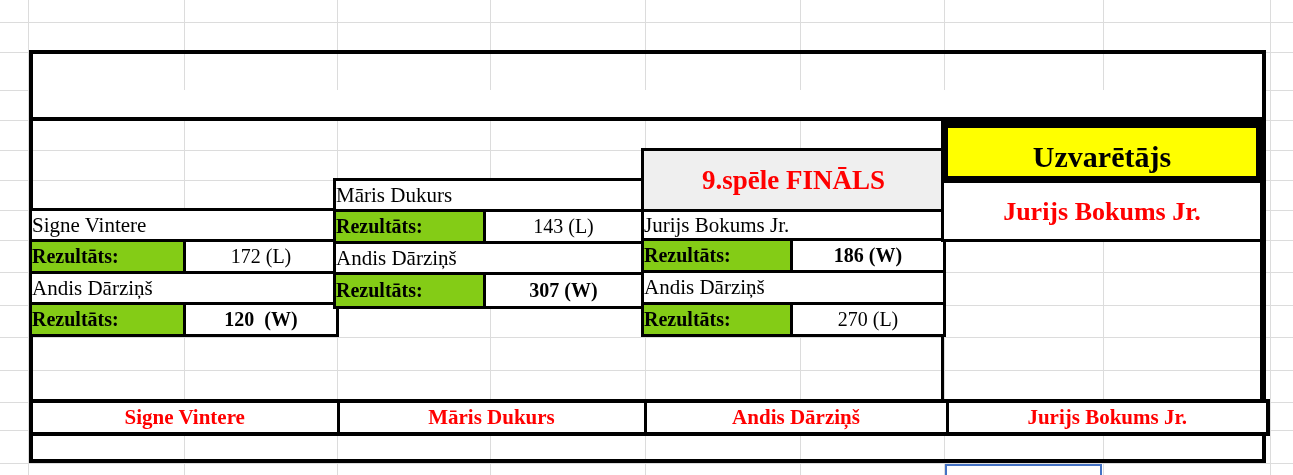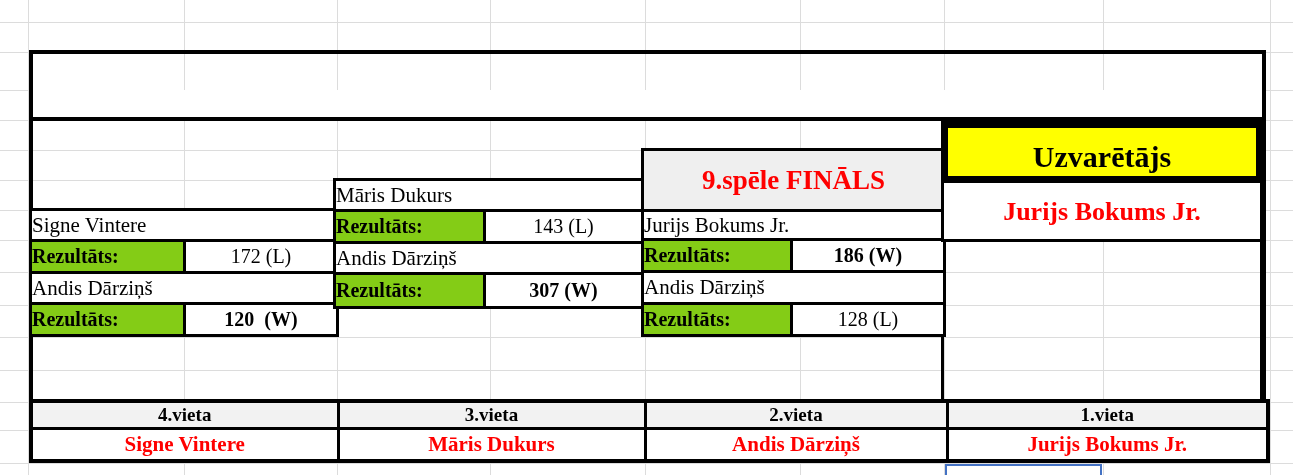--- a/index.html
+++ b/index.html
@@ -162,43 +162,37 @@
         </tr>
     <tr>
       <td class="res-label" style="height:29px">Rezultāts:</td>
       <td class="res-value win">186 (W)</td>
     </tr>
     <tr>
           <td colspan="2" class="name-cell" style="height:29px">Andis Dārziņš</td>
         </tr>
     <tr>
       <td class="res-label" style="height:29px">Rezultāts:</td>
-      <td class="res-value">128 (L)</td>
+      <td class="res-value">270 (L)</td>
     </tr>
   </tbody>
     </table>
 
   <div class="abs winner-header">Uzvarētājs</div>
   <div class="abs winner-name">Jurijs Bokums Jr.</div>
   <div class="abs winner-tail"></div>
 
   <table class="vieta" style="width:1237px;">
     <colgroup>
       <col style="width:307px">
         <col style="width:307px">
         <col style="width:302px">
         <col style="width:321px">
     </colgroup>
     <tbody>
-        <tr>
-      <td class="place-cell">4.vieta</td>
-      <td class="place-cell">3.vieta</td>
-      <td class="place-cell">2.vieta</td>
-      <td class="place-cell">1.vieta</td>
-    </tr>
     <tr>
       <td class="standing-cell">Signe Vintere</td>
       <td class="standing-cell">Māris Dukurs</td>
       <td class="standing-cell">Andis Dārziņš</td>
       <td class="standing-cell">Jurijs Bokums Jr.</td>
     </tr>
   </tbody>
     </table>
 
   <div class="abs selection"></div>

